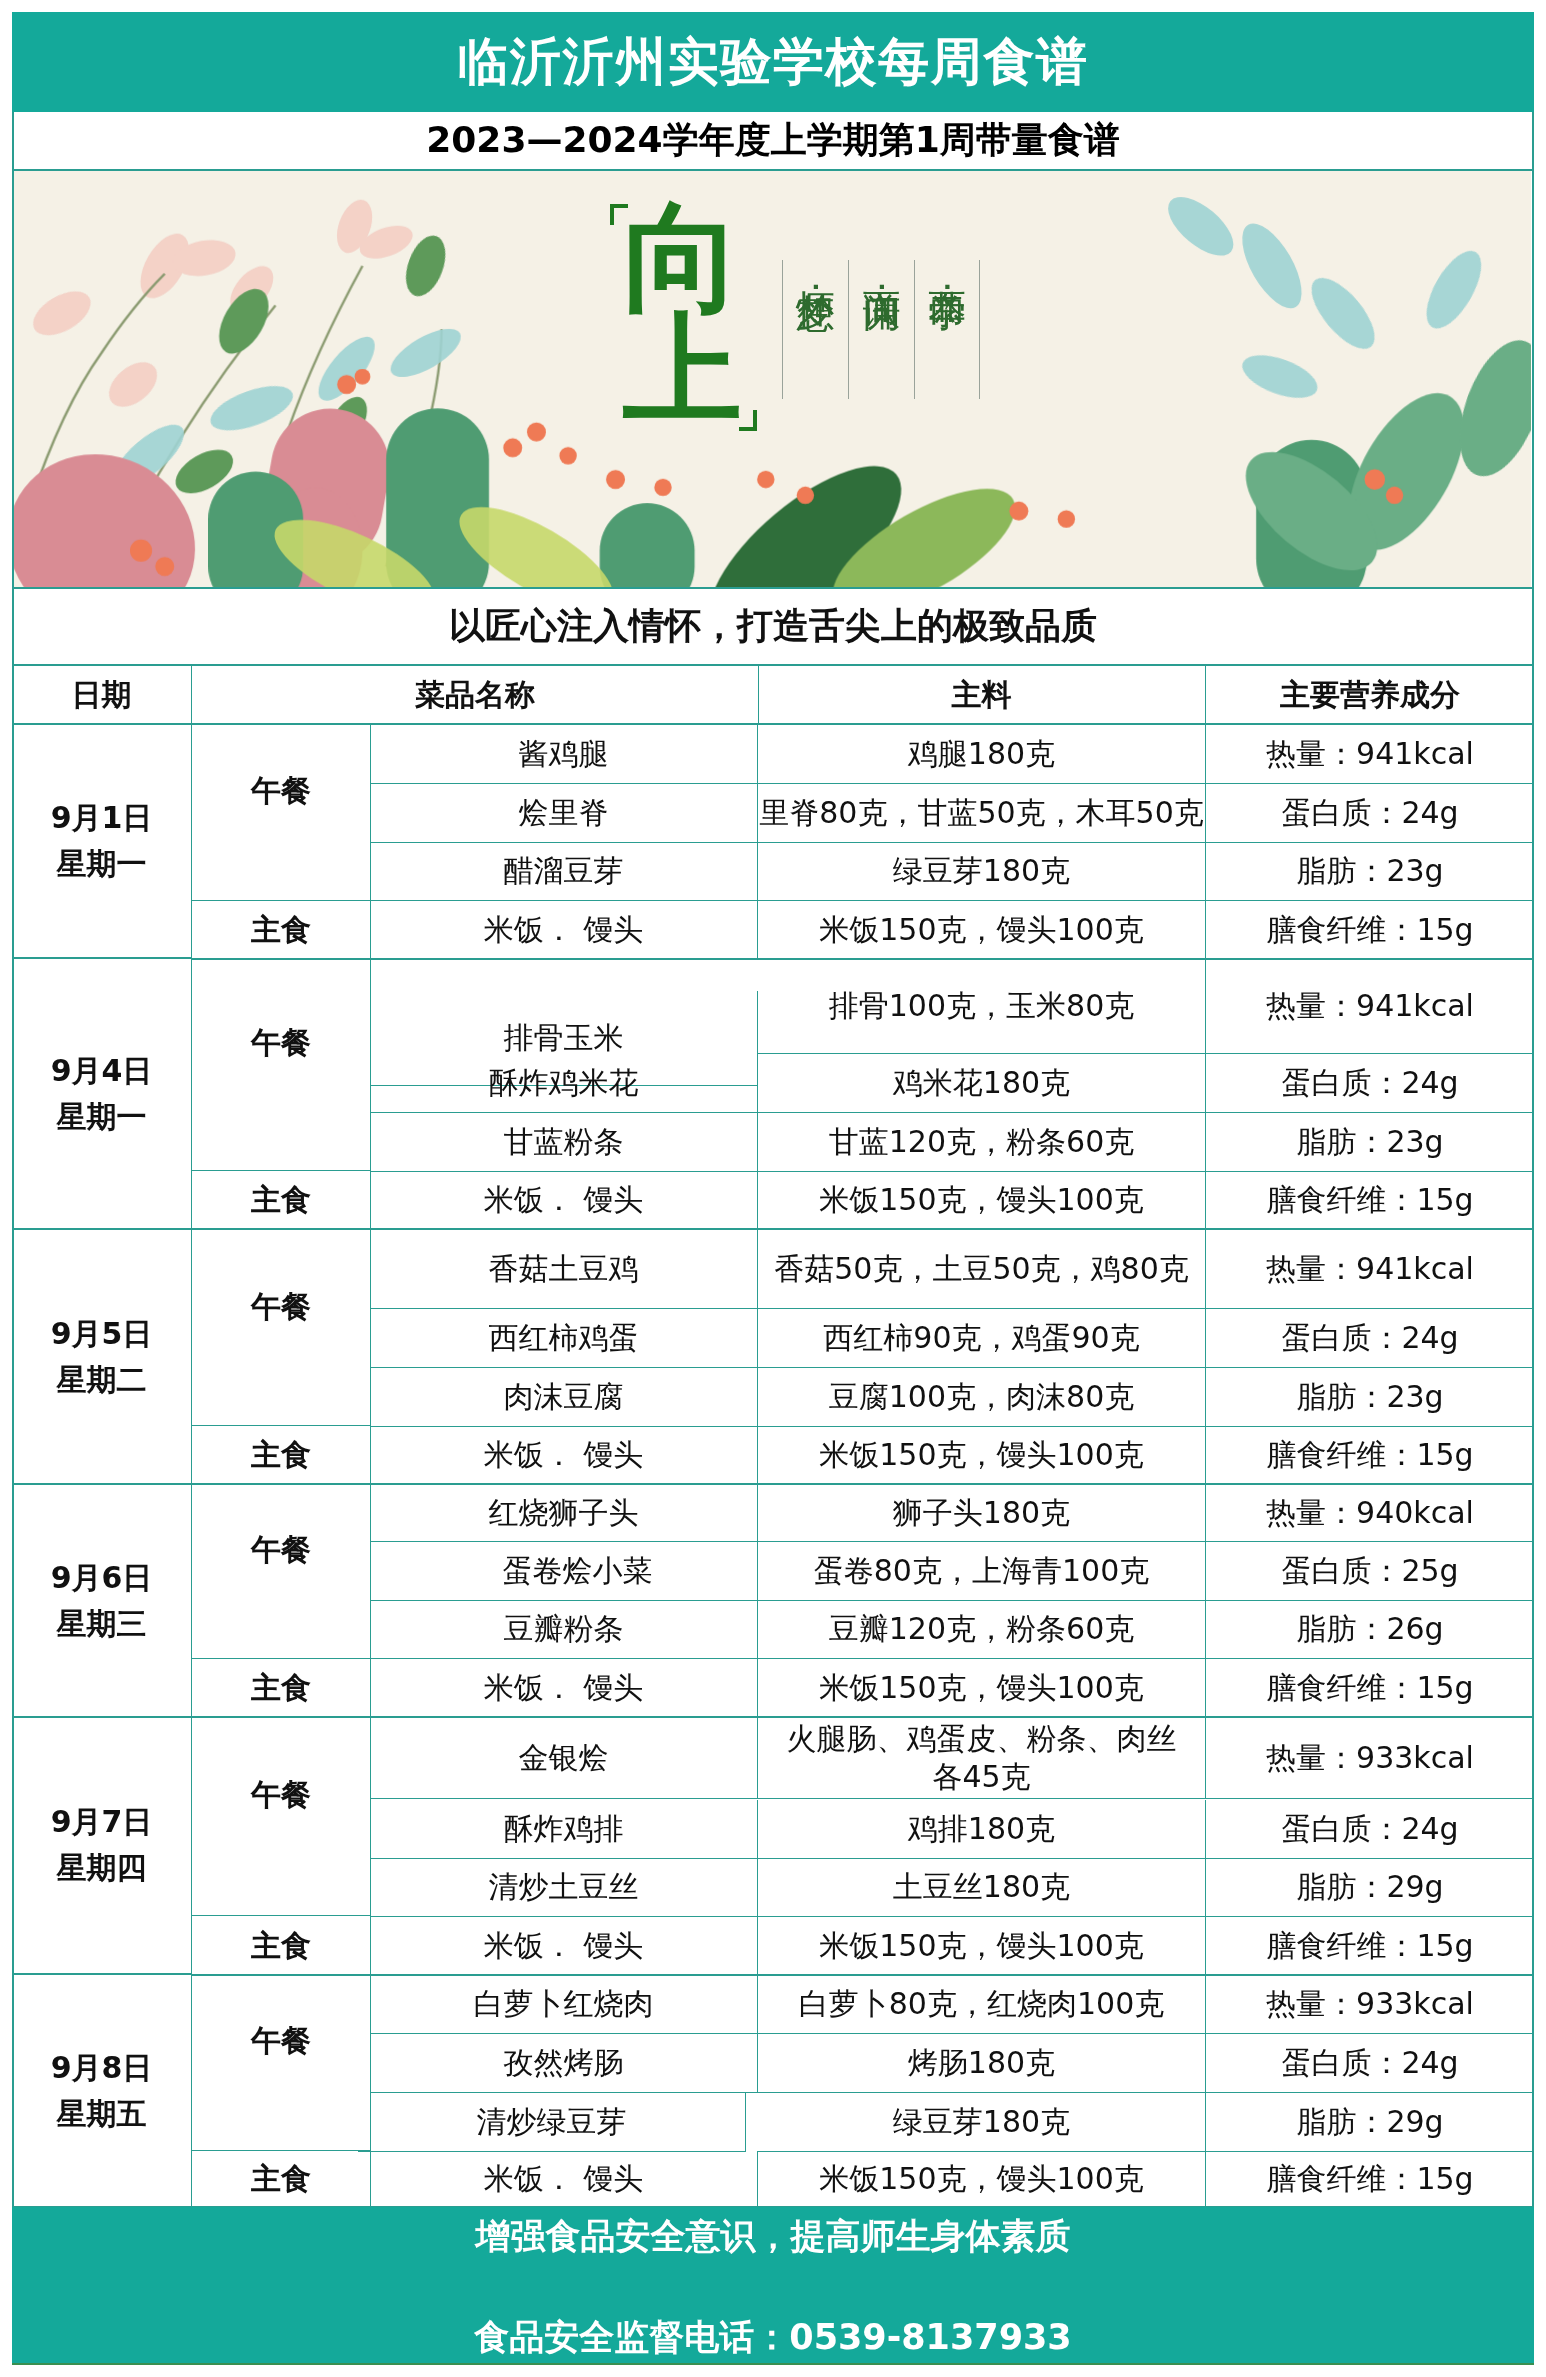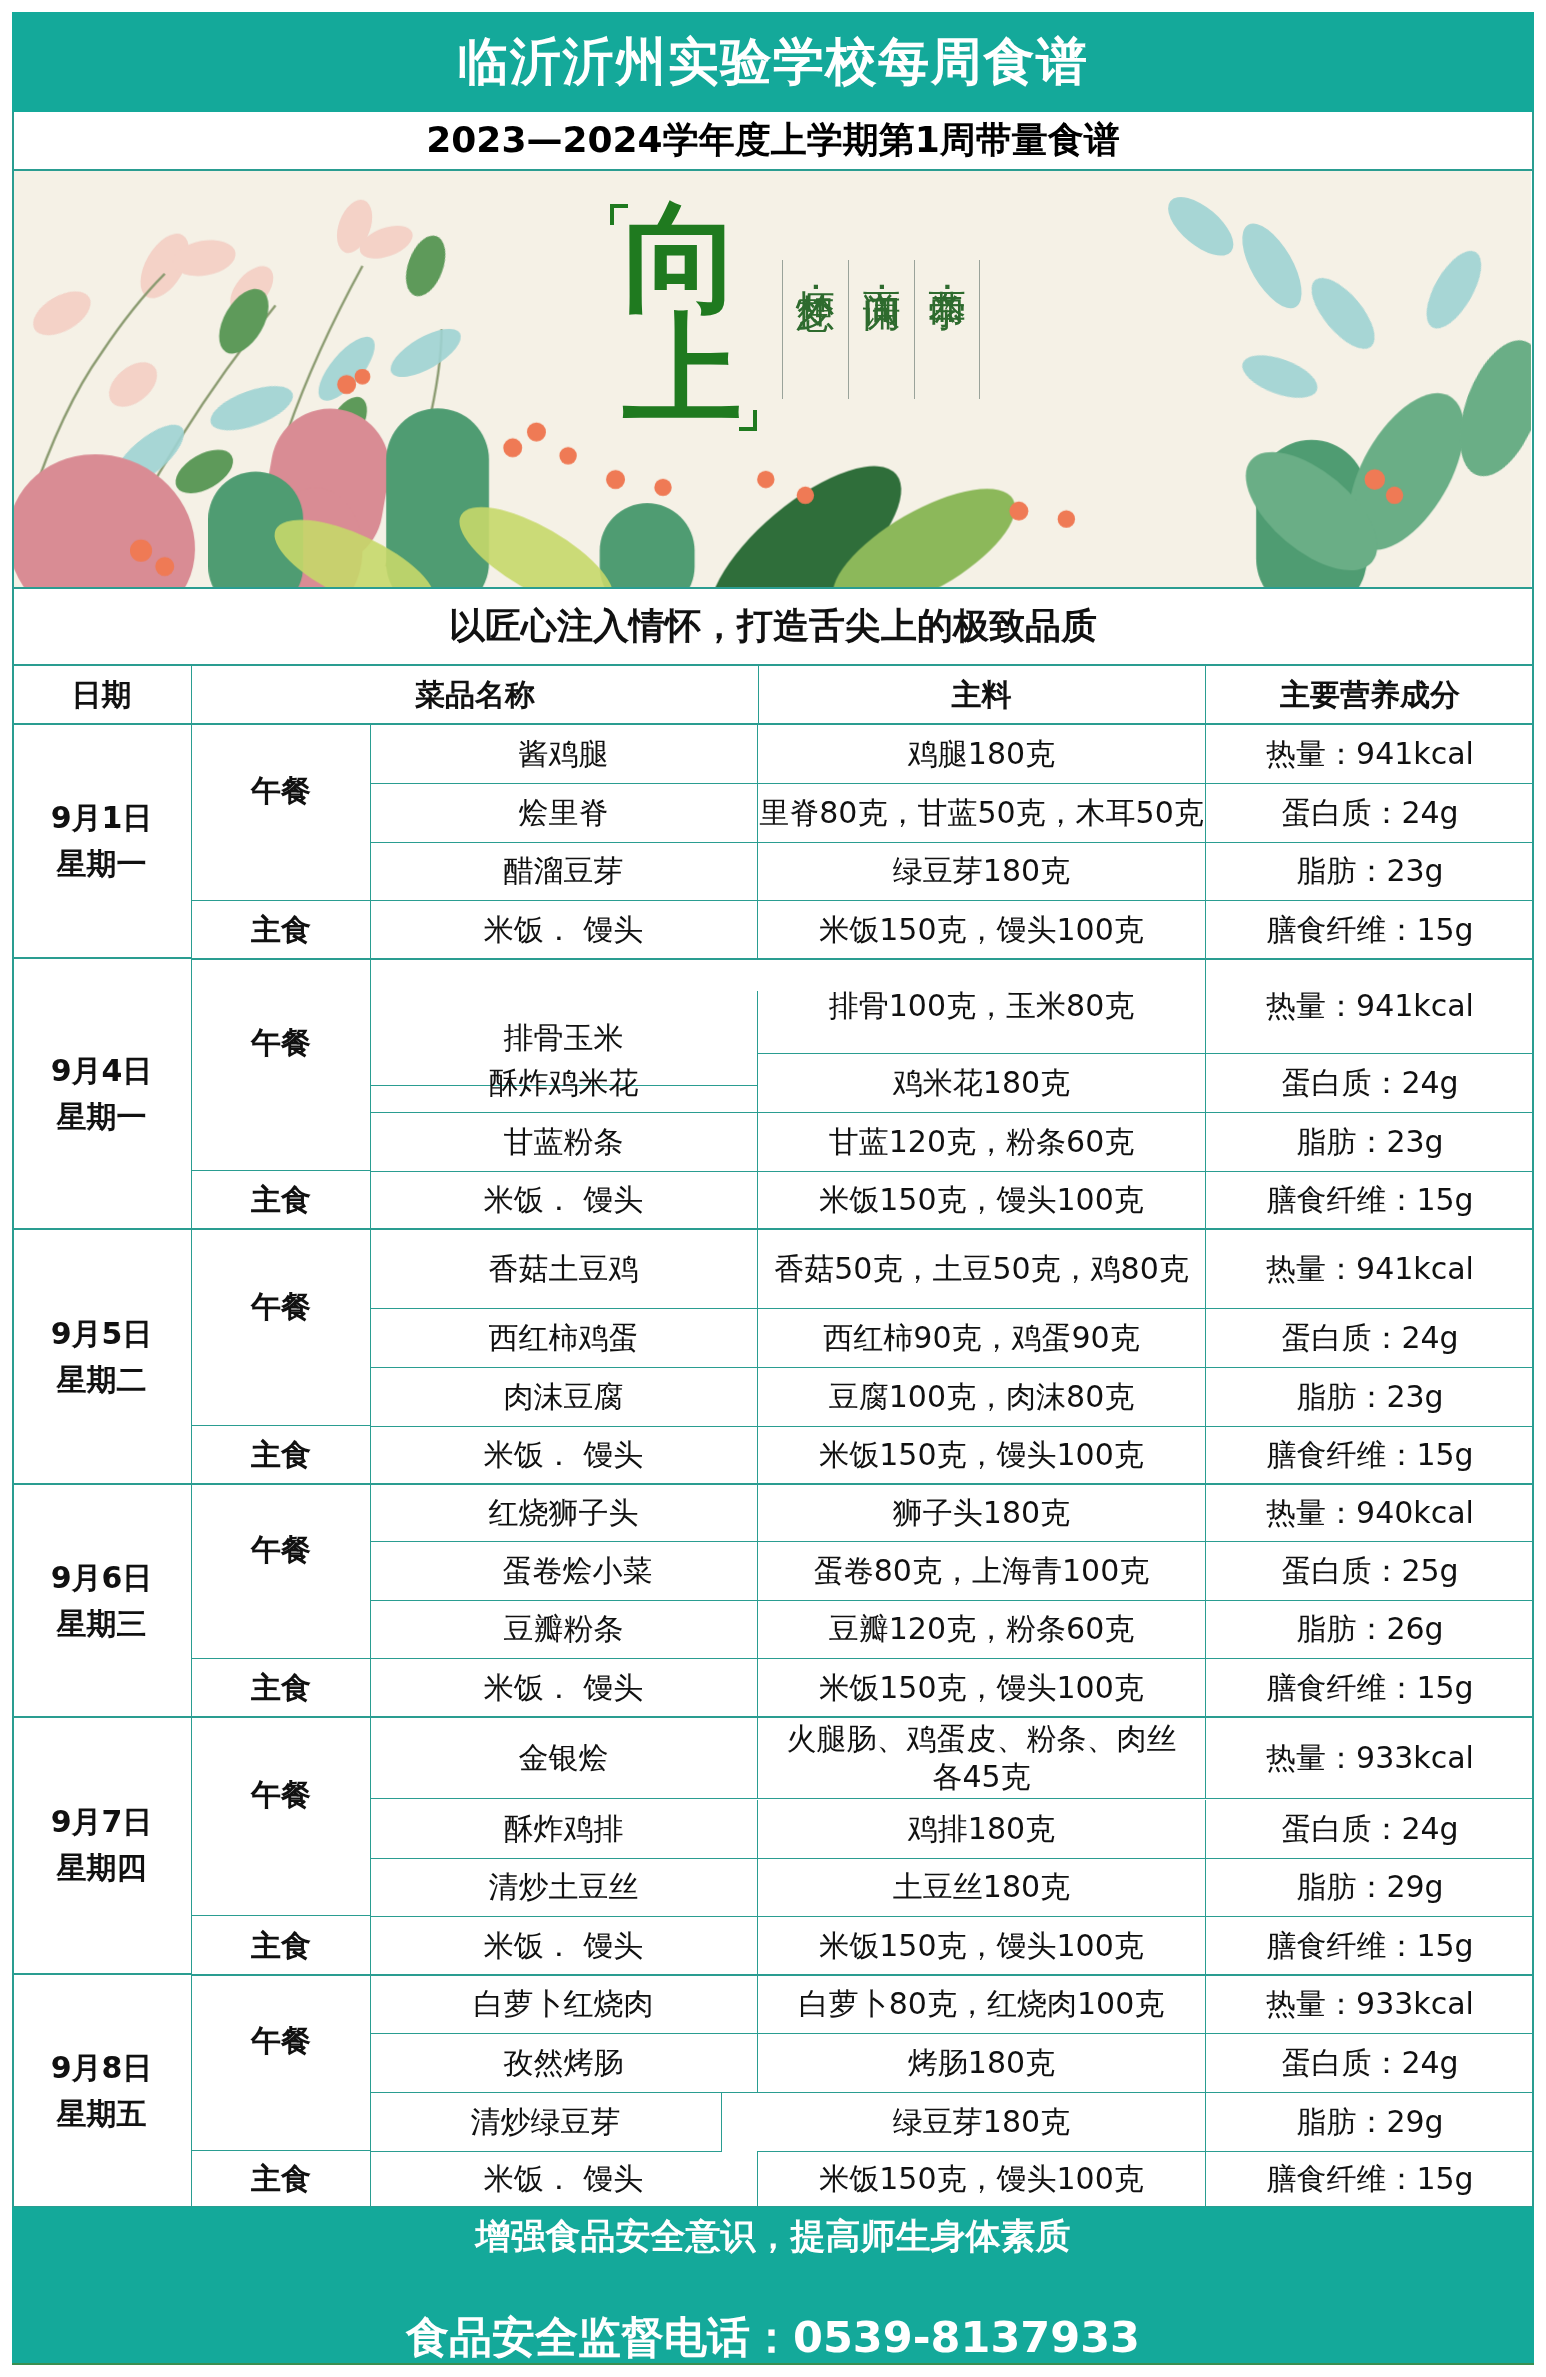--- a/index.html
+++ b/index.html
@@ -33,21 +33,21 @@
   .cell { position: absolute; box-sizing: border-box; display: flex; align-items: center; justify-content: center;
           text-align: center; border-right: 1.6px solid #2a9d91; border-bottom: 1.6px solid #2a9d91; font-size: 30px; line-height: 36px; }
   .cell.hdr { font-weight: bold; font-size: 30px; border-bottom: 2.4px solid #2a9d91; }
   .cell.date { font-weight: bold; flex-direction: column; font-size: 30px; line-height: 46px; border-bottom: 2.4px solid #2a9d91; }
   .cell.meal { font-weight: bold; border-right: 0.8px solid #2a9d91; }
   .cell.meal.lunch { align-items: flex-start; }
   .cell.last { border-right: none; }
   .cell.block-end { border-bottom: 2.4px solid #2a9d91; }
   .footer { position: absolute; left: 12px; top: 2207px; width: 1522px; height: 157px; background: #14a99a; color: #fff; font-weight: bold; }
   .footer .slogan { position: absolute; left: 0; right: 0; top: 6.3px; text-align: center; font-size: 35px; line-height: 47px; }
-  .footer .phone { position: absolute; left: 0; right: 0; top: 107px; text-align: center; font-size: 43px; line-height: 47px; }
+  .footer .phone { position: absolute; left: 0; right: 0; top: 107px; text-align: center; font-size: 35px; line-height: 47px; }
   .footer-line { position: absolute; left: 12px; top: 2363px; width: 1522px; height: 2.4px; background: #3a8f50; }
 </style>
 </head>
 <body>
 
 <div class="frame"></div>
 
 <div class="title-bar">临沂沂州实验学校每周食谱</div>
 <div class="subtitle">2023—2024学年度上学期第1周带量食谱</div>
 
@@ -251,21 +251,21 @@
       <span>星期五</span>
     </div>
     <div class="cell meal lunch" style="left: 192px; top: 1975px; width: 179px; height: 176px; padding-top: 48px;">午餐</div>
     <div class="cell meal block-end" style="left: 192px; top: 2151px; width: 179px; height: 57px;">主食</div>
     <div class="cell " style="left: 370px; top: 1975px; width: 388px; height: 59px;">白萝卜红烧肉</div>
     <div class="cell " style="left: 758px; top: 1975px; width: 448px; height: 59px;">白萝卜80克，红烧肉100克</div>
     <div class="cell last" style="left: 1206px; top: 1975px; width: 328px; height: 59px;">热量：933kcal</div>
     <div class="cell " style="left: 370px; top: 2034px; width: 388px; height: 59px;">孜然烤肠</div>
     <div class="cell " style="left: 758px; top: 2034px; width: 448px; height: 59px;">烤肠180克</div>
     <div class="cell last" style="left: 1206px; top: 2034px; width: 328px; height: 59px;">蛋白质：24g</div>
-    <div class="cell " style="left: 370px; top: 2093px; width: 352px; height: 59px;">清炒绿豆芽</div>
+    <div class="cell " style="left: 358px; top: 2093px; width: 388px; height: 59px;">清炒绿豆芽</div>
     <div class="cell " style="left: 758px; top: 2093px; width: 448px; height: 59px;">绿豆芽180克</div>
     <div class="cell last" style="left: 1206px; top: 2093px; width: 328px; height: 59px;">脂肪：29g</div>
     <div class="cell block-end" style="left: 370px; top: 2151px; width: 388px; height: 57px;">米饭．  馒头</div>
     <div class="cell block-end" style="left: 758px; top: 2151px; width: 448px; height: 57px;">米饭150克，馒头100克</div>
     <div class="cell last block-end" style="left: 1206px; top: 2151px; width: 328px; height: 57px;">膳食纤维：15g</div>
   </div>
 
 <div class="footer">
   <div class="slogan">增强食品安全意识，提高师生身体素质</div>
   <div class="phone">食品安全监督电话：0539-8137933</div>

